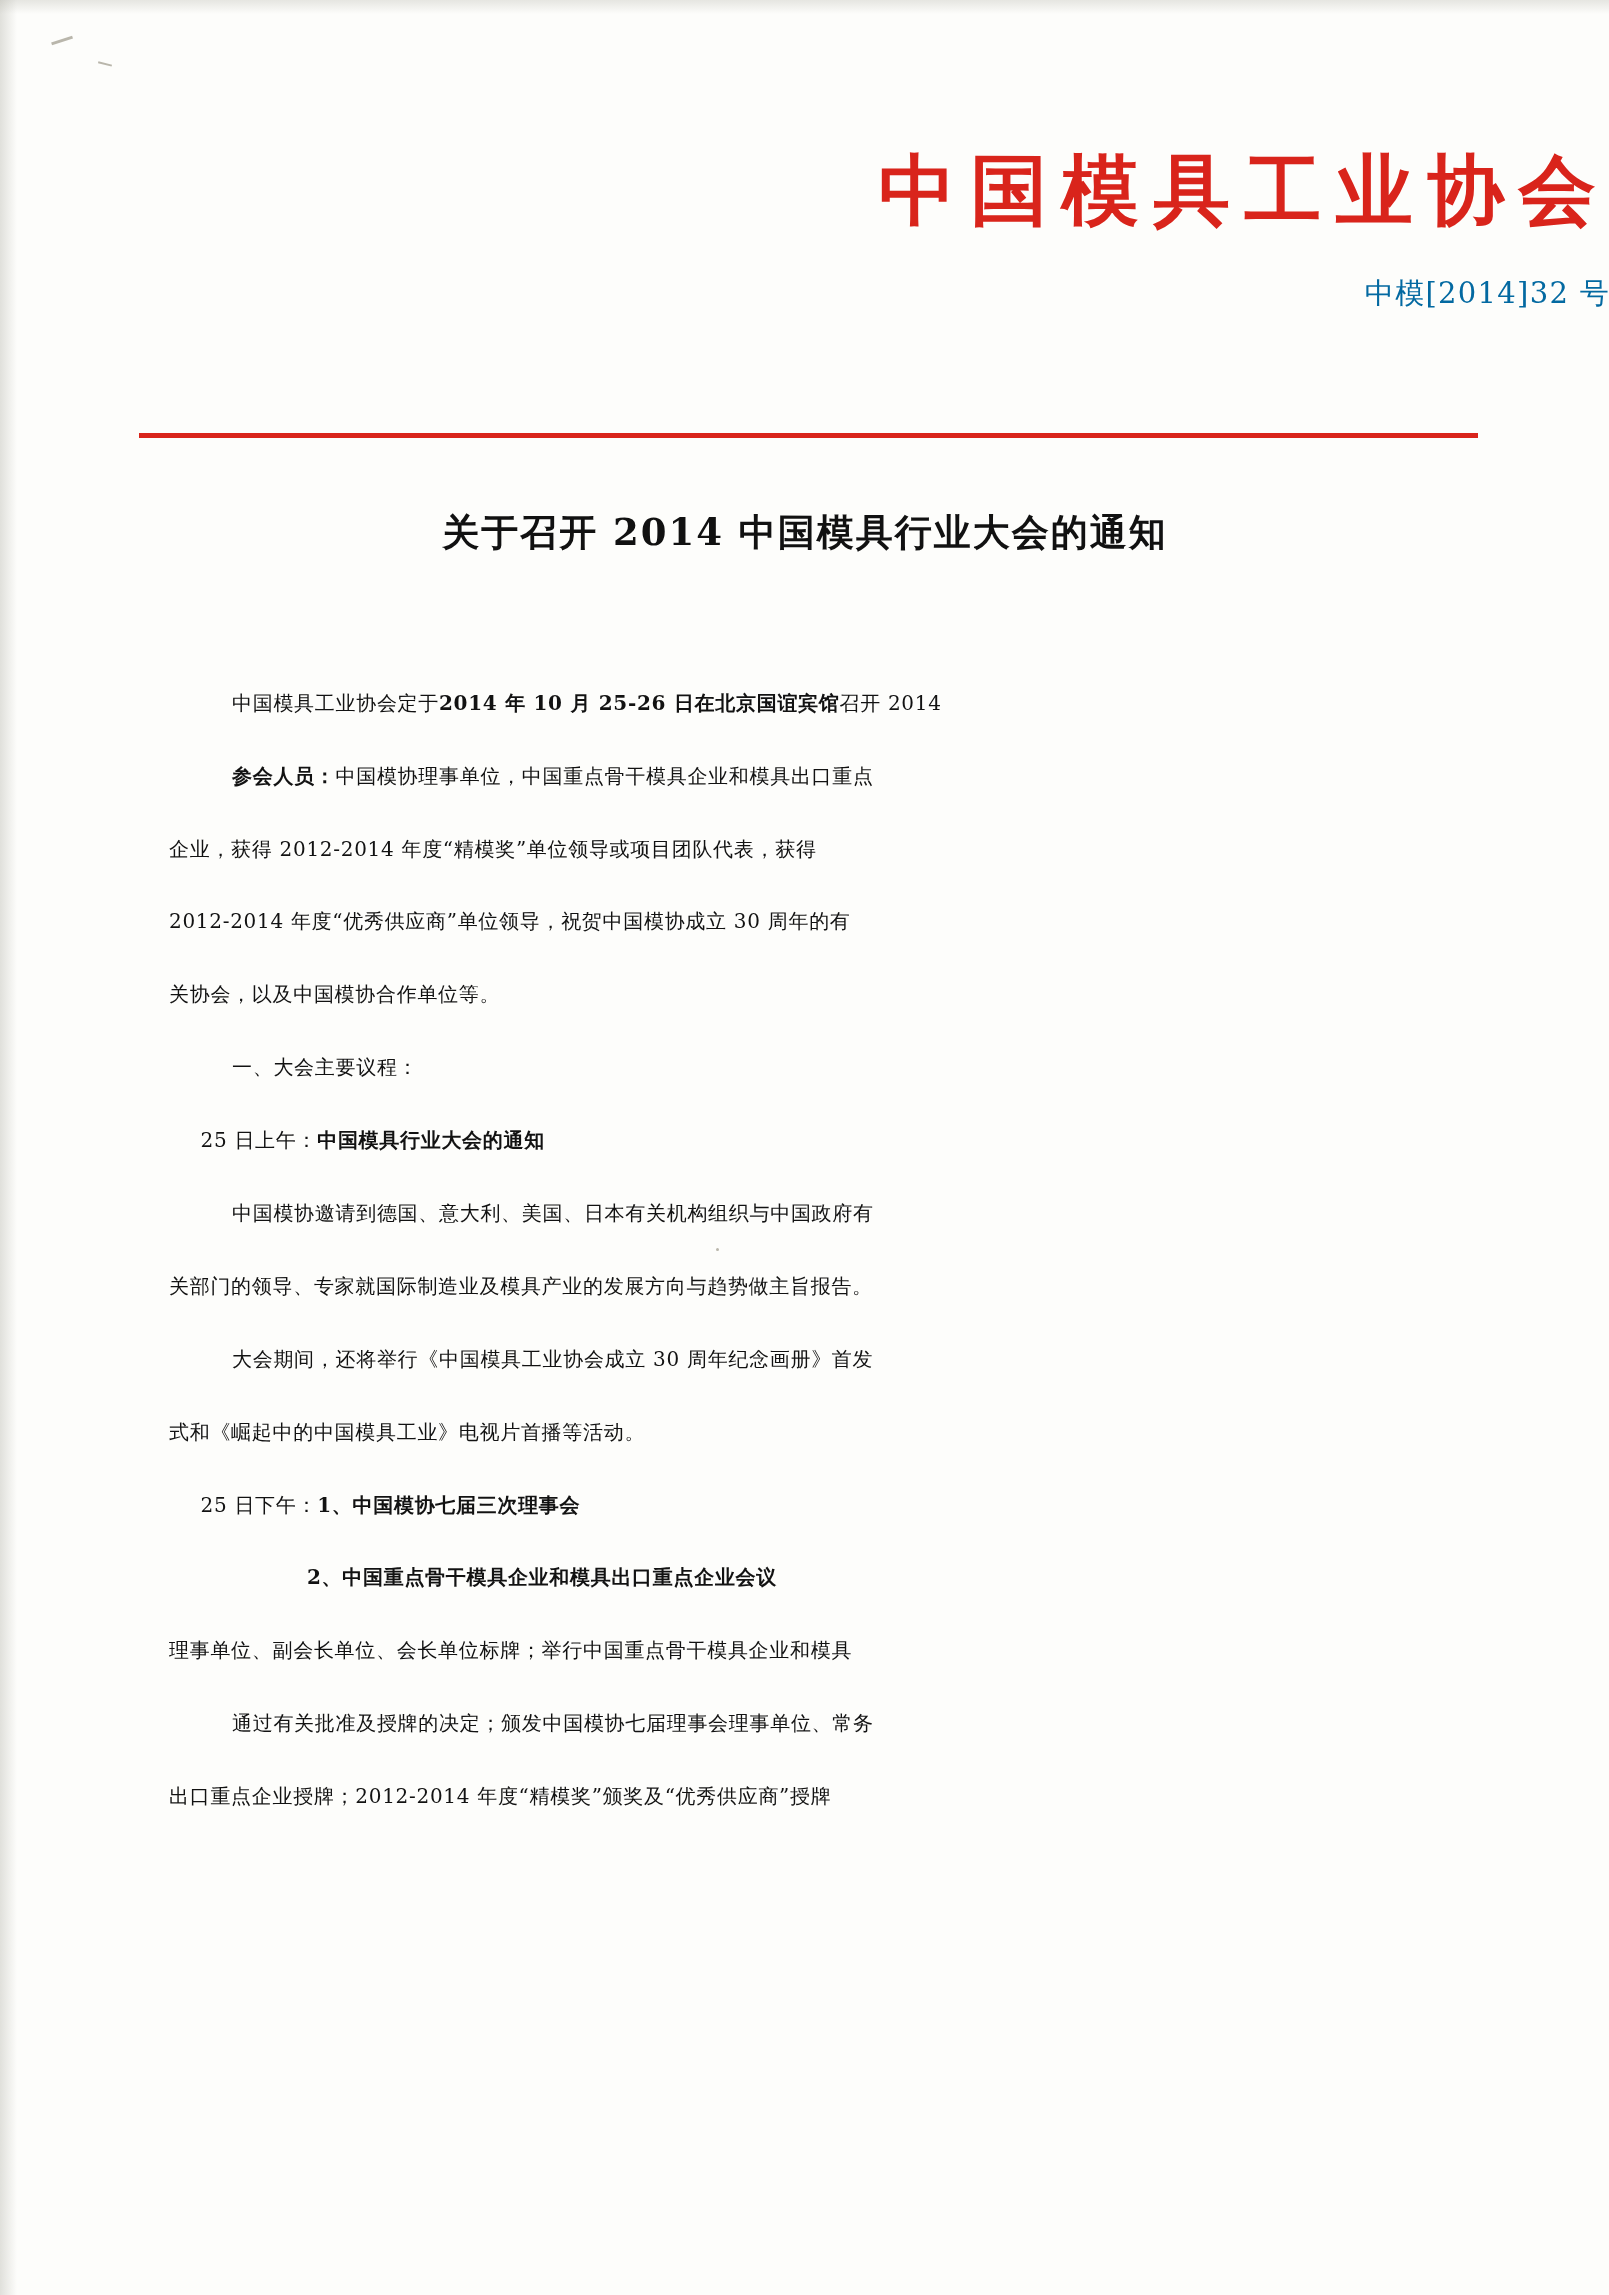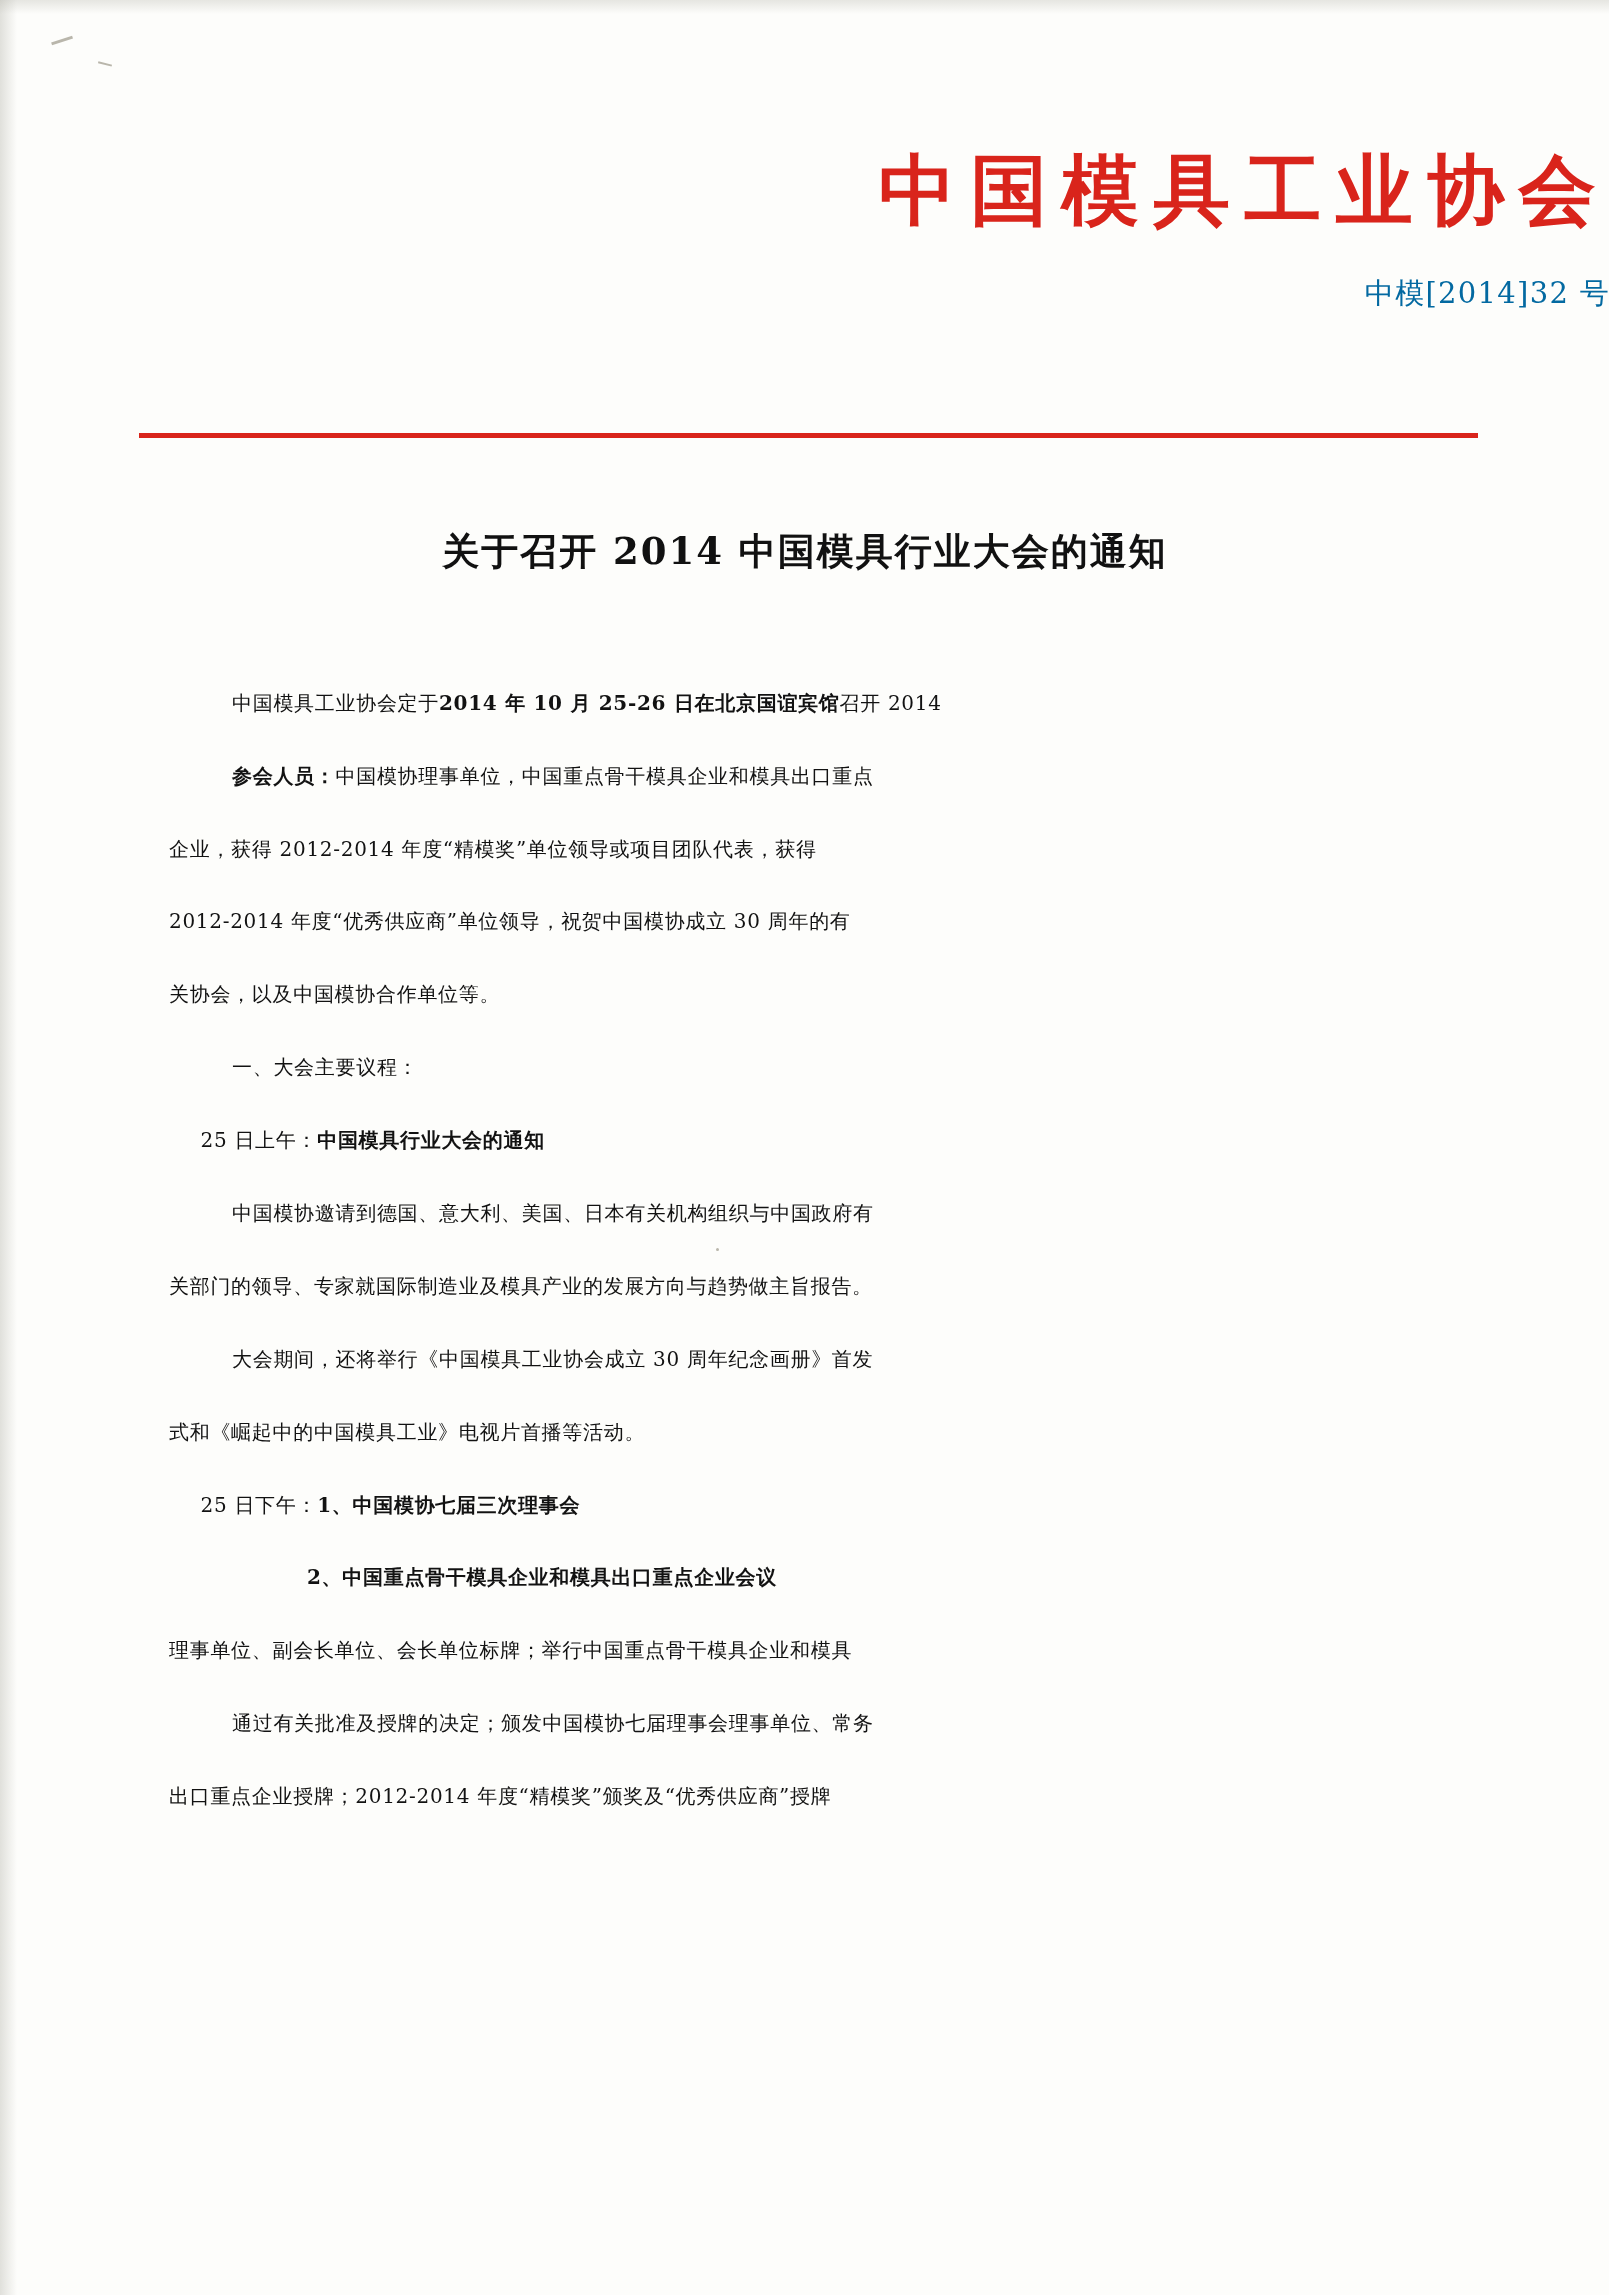--- a/index.html
+++ b/index.html
@@ -66,21 +66,21 @@
     position: absolute;
     top: 433px;
     left: 139px;
     width: 1339px;
     height: 4.6px;
     background: #d9241b;
   }
 
   .doc-title {
     position: absolute;
-    top: 527px;
+    top: 508px;
     left: 0;
     width: 100%;
     text-align: center;
     font-size: 37px;
     font-weight: bold;
     color: #111;
     letter-spacing: 2px;
     font-family: "DejaVu Serif", serif;
   }
 

